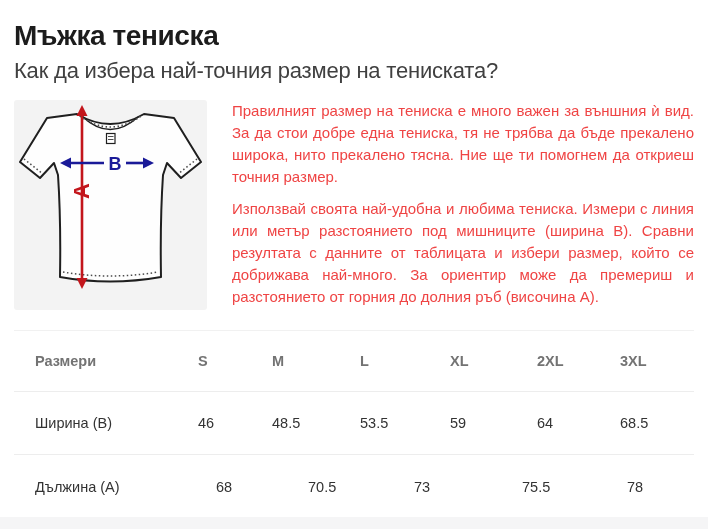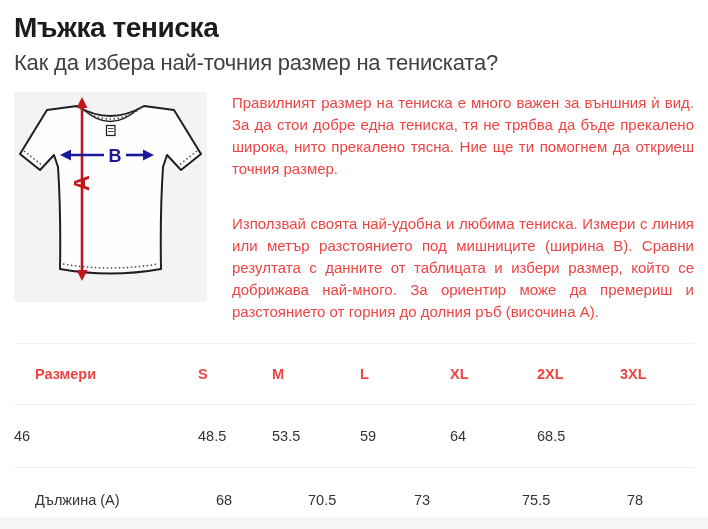--- a/index.html
+++ b/index.html
@@ -6,21 +6,21 @@
   body {
     font-family: "Liberation Sans", "DejaVu Sans", sans-serif;
     background:#ffffff;
   }
   .page {
     position:relative;
     width:708px; height:529px;
     background:#ffffff;
     overflow:hidden;
   }
-  .header { padding:12px 14px 0 14px; }
+  .header { padding:20px 14px 0 14px; }
   .title {
     margin:0;
     font-size:28px;
     font-weight:bold;
     letter-spacing:-0.4px;
     color:#1c1c1c;
     line-height:32px;
   }
   .subtitle {
     margin:5px 0 0 0;
@@ -42,41 +42,41 @@
     border-radius:3px;
   }
   .intro { flex:1; }
   .intro p {
     margin:0;
     font-size:15px;
     line-height:22px;
     color:#ef4444;
     text-align:justify;
   }
-  .intro p + p { margin-top:33px; }
+  .intro p + p { margin-top:10px; }
   .size-table {
     margin:20px 14px 0 14px;
     border-top:1px solid #f1f1f1;
   }
   .t-row {
     display:grid;
     grid-template-columns:184px 74px 88px 90px 87px 83px auto;
     align-items:center;
     border-bottom:1px solid #ededed;
   }
   .t-row.header-row { height:60px; }
   .t-row.data-row-1 { height:62px; }
   .t-row.data-row-2 { height:63px; border-bottom:1px solid #e9e9e9;gap:18px; }
   .t-cell {
     font-size:14.5px;
     color:#333333;
     white-space:nowrap;
   }
   .t-cell.first { padding-left:21px; }
-  .header-row .t-cell { font-weight:bold; color:#ef4444; }
+  .header-row .t-cell { font-weight:bold; color:#737373; }
   .bottom-strip {
     position:absolute;
     left:0; right:0; top:517px; height:12px;
     background:#f5f5f6;
   }
 </style>
 </head>
 <body>
 
 <div class="page">
@@ -147,20 +147,21 @@
     <div class="t-row header-row">
       <div class="t-cell first">Размери</div>
       <div class="t-cell">S</div>
       <div class="t-cell">M</div>
       <div class="t-cell">L</div>
       <div class="t-cell">XL</div>
       <div class="t-cell">2XL</div>
       <div class="t-cell">3XL</div>
     </div>
     <div class="t-row data-row-1">
+      <div class="t-cell first">Ширина (B)</div>
       <div class="t-cell">46</div>
       <div class="t-cell">48.5</div>
       <div class="t-cell">53.5</div>
       <div class="t-cell">59</div>
       <div class="t-cell">64</div>
       <div class="t-cell">68.5</div>
     </div>
     <div class="t-row data-row-2">
       <div class="t-cell first">Дължина (А)</div>
       <div class="t-cell">68</div>

